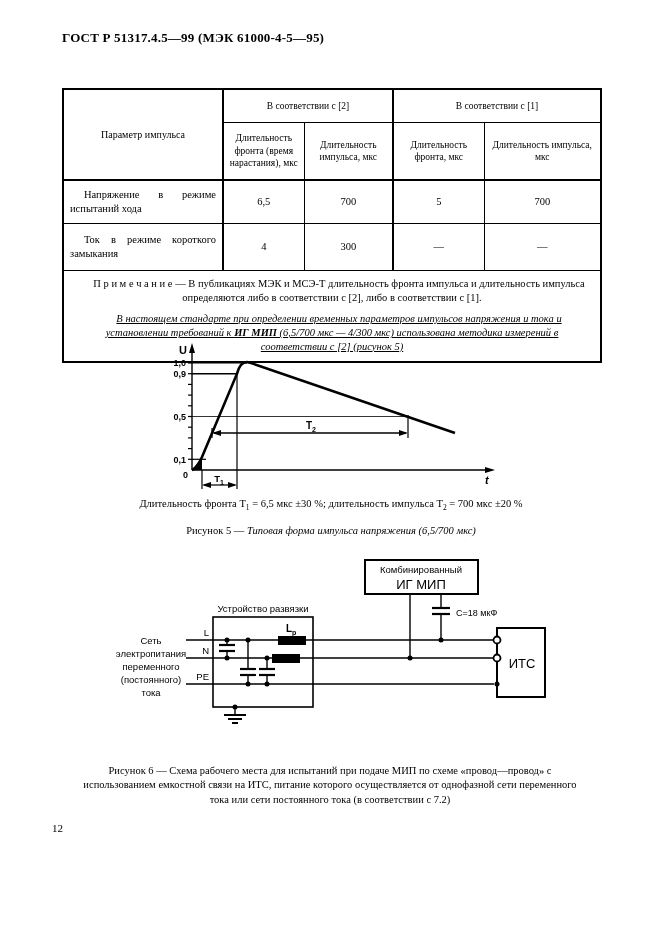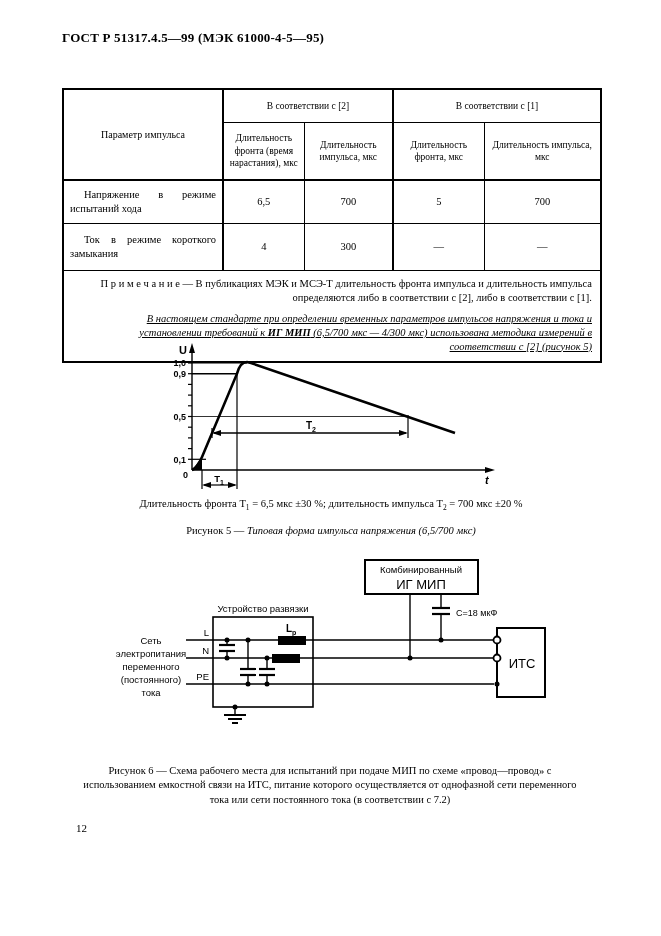--- a/index.html
+++ b/index.html
@@ -11,32 +11,32 @@
   table.t3{position:absolute;left:62px;top:88px;width:538px;border-collapse:collapse;table-layout:fixed;border:2.5px solid #000;}
   .t3 th,.t3 td{border:1px solid #000;padding:2px 4px;vertical-align:middle;font-weight:normal;text-align:center;font-size:9.5px;line-height:1.3;margin-left:44px;}
   .t3 .thick-r{border-right:2.5px solid #000;}
   .t3 tr.h1 th{height:28px;}
   .t3 tr.h2 th{height:52px;border-bottom:2.5px solid #000;}
   .t3 td.param{font-size:10.5px;text-align:justify;padding:3px 6px 3px 6px;}
   .t3 td.param .cell-text{display:block;text-indent:14px;}
   .t3 td.val{font-size:10.5px;}
   .t3 tr.r1 td{height:36px;}
   .t3 tr.r2 td{height:40px;}
-  .t3 td.note-cell{text-align:right;font-size:10.5px;padding:6px 8px 8px 8px;}
+  .t3 td.note-cell{text-align:center;font-size:10.5px;padding:6px 8px 8px 8px;}
   .note-p{margin:0 0 8px 0;text-indent:14px;}
   .note-p2{margin:0;text-indent:14px;font-style:italic;text-decoration:underline;}
   svg text{font-family:"Liberation Sans",sans-serif;}
   .fig5{position:absolute;left:148px;top:336px;}
   .fig6{position:absolute;left:60px;top:552px;}
   .fig5-params{position:absolute;left:62px;top:498px;width:538px;text-align:center;font-size:10.5px;}
   .sb{font-size:7.5px;vertical-align:sub;}
   .fig5-caption{position:absolute;left:62px;top:525px;width:538px;text-align:center;font-size:10.5px;}
   .fig6-legend{position:absolute;left:62px;top:744px;width:538px;text-align:center;font-size:8.5px;font-weight:bold;letter-spacing:.3px;}
   .fig6-caption{position:absolute;left:75px;top:764px;width:510px;text-align:center;font-size:10.5px;line-height:1.38;}
-  .page-num{position:absolute;left:76px;top:822px;font-size:11px;}
+  .page-num{position:absolute;left:52px;top:822px;font-size:11px;}
 </style>
 </head>
 <body>
 
 <div class="page">
 
   <div class="doc-header">ГОСТ Р 51317.4.5—99 (МЭК 61000-4-5—95)</div>
 
 
   <table class="t3">

